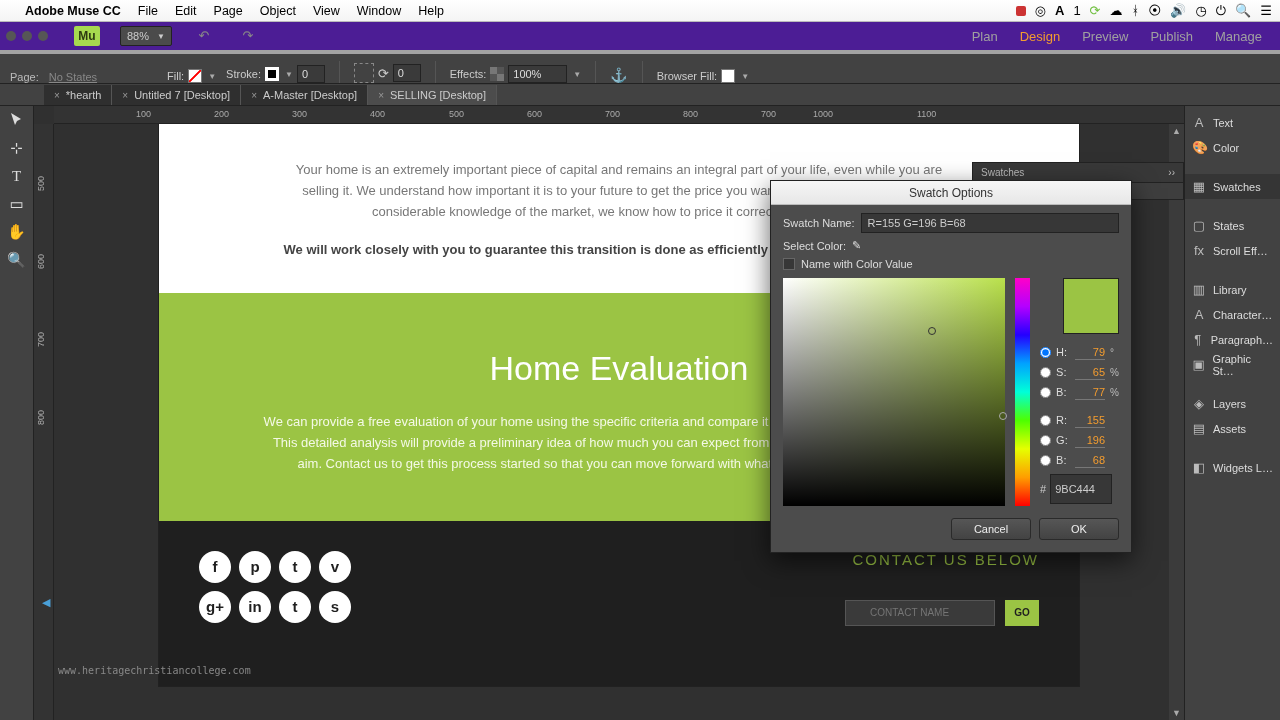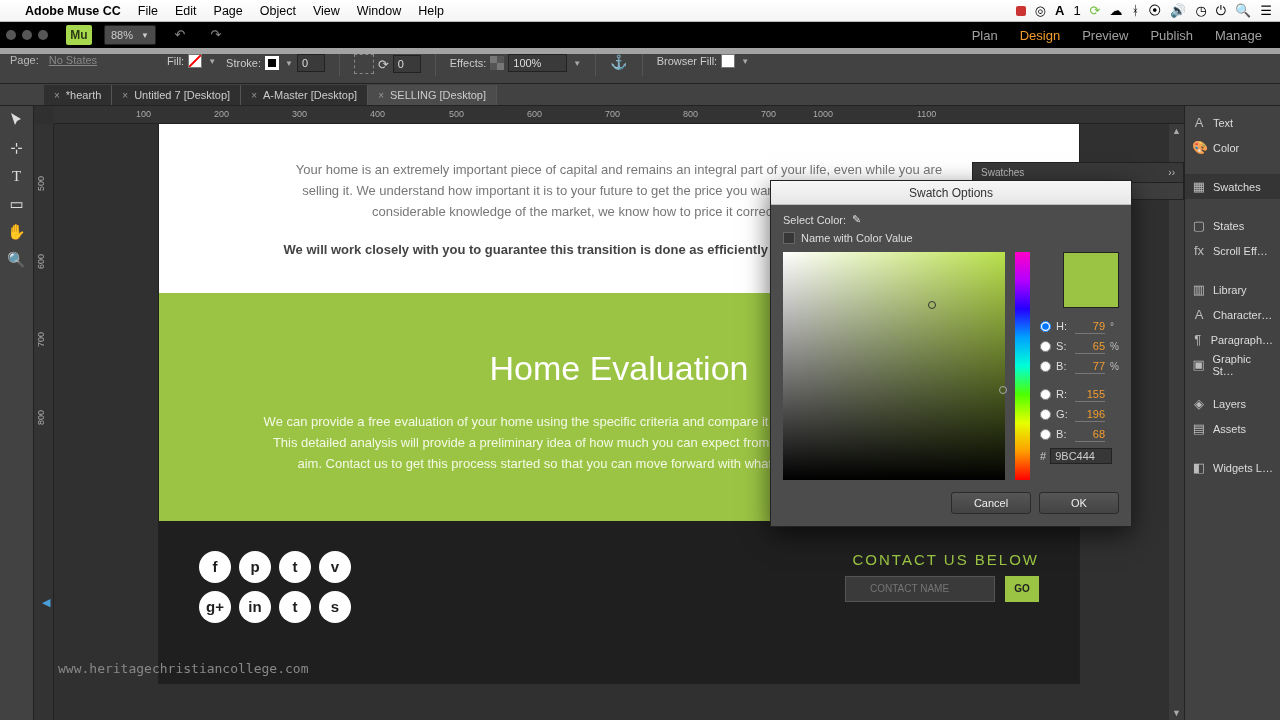--- a/index.html
+++ b/index.html
@@ -4,32 +4,32 @@
 <style>
 *{margin:0;padding:0;box-sizing:border-box;font-family:"Lucida Grande","Helvetica Neue",Arial,sans-serif;-webkit-font-smoothing:antialiased}
 html,body{width:1280px;height:720px;background:#303030;overflow:hidden}
 .mac-menubar{height:22px;background:linear-gradient(#fff,#f4f4f4);display:flex;align-items:center;padding:0 8px;font-size:12.5px;border-bottom:1px solid #bbb;gap:17px;color:#000}
 .mac-menubar .apple{font-size:14px;line-height:1}
 .mac-menubar .appname{font-weight:bold}
 .mac-menubar .spacer{flex:1}
 .status-icons{display:flex;gap:9px;align-items:center;font-size:13px}
 .status-icons span{display:inline-block}
 
-.app-topbar{height:32px;background:#000000;display:flex;align-items:center;padding:0 6px;gap:12px;border-bottom:6px solid #a3a3a3}
+.app-topbar{height:32px;background:#4c1d95;display:flex;align-items:center;padding:0 6px;gap:20px;border-bottom:4px solid #a3a3a3}
 .traffic{display:flex;gap:6px;margin-right:6px}
 .traffic span{width:10px;height:10px;border-radius:50%;background:#565656}
 .mu-logo{width:26px;height:20px;background:#a7d94f;color:#2d3a11;text-align:center;font-size:12px;line-height:20px;font-weight:bold;border-radius:2px}
 .zoom{height:20px;background:#4b4b4b;border:1px solid #222;color:#ccc;font-size:11px;display:flex;align-items:center;padding:0 6px;border-radius:2px}
 .zoom .caret{margin-left:8px;font-size:8px}
 .topbar-icon{width:24px;height:20px;font-size:13px;color:#888;text-align:center;line-height:20px}
 .workspace-links{display:flex;gap:22px;margin-left:auto;margin-right:12px;font-size:13px}
 .workspace-links a{color:#a0a0a0;cursor:pointer}
 .workspace-links a.active{color:#f39c2f}
 
-.control-bar{height:30px;background:#424242;display:flex;align-items:flex-start;font-size:11px;color:#ccc;padding:0 10px;gap:10px;border-bottom:1px solid #222}
+.control-bar{height:30px;background:#424242;display:flex;align-items:flex-end;font-size:11px;color:#ccc;padding:0 10px;gap:10px;border-bottom:1px solid #222}
 .ctrl-label{color:#bbb}
 .nostates{color:#888;text-decoration:underline}
 .swatch-inline{width:14px;height:14px;border:1px solid #777;display:inline-block;vertical-align:middle}
 .sw-none{background:linear-gradient(135deg,#fff 45%,#f00 46%,#f00 54%,#fff 55%)}
 .sw-white{background:#fff}
 .numfield{width:28px;height:18px;background:#3a3a3a;border:1px solid #222;color:#ddd;font-size:11px;padding:0 4px;line-height:16px;display:inline-block}
 .transform-ico{width:20px;height:20px;border:1px dashed #888;display:inline-block}
 .drop-caret{font-size:8px;color:#aaa;margin-left:2px}
 .ctrl-group{display:flex;align-items:center;gap:4px}
 .ctrl-divider{width:1px;height:22px;background:#555;margin:0 4px}
@@ -52,21 +52,21 @@
 .canvas-viewport{position:absolute;left:20px;top:18px;right:0;bottom:0;overflow:hidden;background:#303030}
 .page{position:absolute;left:105px;top:0;width:920px;background:#fff;box-shadow:0 0 0 1px rgba(0,0,0,.3)}
 .page .intro{padding:36px 120px 32px;text-align:center;font-size:13px;color:#777;line-height:1.6}
 .page .intro b{color:#444}
 .green-sec{background:#9bc444;padding:56px 100px 46px;text-align:center}
 .green-sec h1{color:#fff;font-size:34px;font-weight:400;margin-bottom:24px}
 .green-sec p{color:#f4f9e6;font-size:13px;line-height:1.6}
 .black-sec{background:#1f1f1f;padding:30px 40px 60px;display:flex;justify-content:space-between;align-items:flex-start}
 .social{display:grid;grid-template-columns:repeat(4,32px);gap:8px}
 .social .ic{width:32px;height:32px;border-radius:50%;background:#fff;color:#1f1f1f;display:flex;align-items:center;justify-content:center;font-size:15px;font-weight:bold}
-.contact h2{color:#9bc444;font-size:15px;letter-spacing:2px;font-weight:400;text-align:right;margin-bottom:8px}
+.contact h2{color:#9bc444;font-size:15px;letter-spacing:2px;font-weight:400;text-align:right;margin-bottom:32px}
 .form-row{display:flex;gap:10px}
 .form-row input{width:150px;height:26px;background:#3a3a3a;border:1px solid #555;color:#fff;font-size:10px;padding:0 24px}
 .go-btn{width:34px;height:26px;background:#9bc444;border:none;color:#1f1f1f;font-size:10px;font-weight:bold}
 
 .swatches-panel{position:absolute;right:0;top:56px;width:212px;background:#3e3e3e;border:1px solid #222;z-index:5}
 .panel-hdr{height:20px;background:#383838;font-size:10px;color:#bbb;display:flex;align-items:center;padding:0 8px;border-bottom:1px solid #222}
 .panel-hdr .exp{margin-left:auto;font-size:10px}
 .swatches-row{display:flex;gap:0;padding:2px}
 .swatches-row span{width:17px;height:12px}
 
@@ -84,31 +84,31 @@
 .color-right{flex:1}
 .preview{width:56px;height:56px;background:#9bc444;border:1px solid #222;margin-left:auto}
 .hsbrgb{margin-top:10px}
 .val-row{display:flex;align-items:center;gap:5px;margin-bottom:4px;font-size:11px}
 .val-row input[type=radio]{width:11px;height:11px}
 .val-row .lbl{width:14px}
 .val-row .num{width:30px;height:16px;border:none;border-bottom:1px solid #777;background:transparent;color:#f39c2f;font-size:11px;text-align:right}
 .val-row .unit{color:#bbb;font-size:10px}
 .hex-row{display:flex;align-items:center;gap:4px;margin-top:6px}
 .hex-row .hash{color:#ccc}
-.hex-row input{width:62px;height:16px;background:#373737;border:1px solid #222;color:#ccc;font-size:11px;padding:0 4px}
+.hex-row input{width:62px;height:30px;background:#373737;border:1px solid #222;color:#ccc;font-size:11px;padding:0 4px}
 .btn-row{display:flex;gap:8px;justify-content:flex-end;margin-top:12px}
 .btn-row button{width:80px;height:22px;background:linear-gradient(#565656,#434343);border:1px solid #2a2a2a;color:#eee;font-size:11px;border-radius:3px;cursor:pointer}
 
 .right-panel{width:96px;background:#424242;border-left:1px solid #222;padding-top:4px}
 .rp-item{height:25px;display:flex;align-items:center;gap:7px;padding:0 7px;font-size:11px;color:#ddd;cursor:pointer}
 .rp-item.active{background:#353535}
 .rp-item .ico{width:14px;font-size:13px;text-align:center;color:#bbb}
 .rp-gap{height:14px}
 
-.watermark{position:absolute;left:4px;bottom:44px;font-size:13px;color:#888;font-family:monospace}
+.watermark{position:absolute;left:4px;bottom:44px;font-size:10px;color:#888;font-family:monospace}
 
 .vscroll{position:absolute;right:0;top:0;bottom:0;width:15px;background:#3b3b3b}
 .vscroll .up,.vscroll .down{height:14px;background:#3b3b3b;color:#aaa;font-size:9px;text-align:center;line-height:14px}
 .vscroll .down{position:absolute;bottom:0;width:100%}
 .guide-marker{position:absolute;left:8px;top:490px;color:#4aa0d8;font-size:11px}
 </style>
 </head>
 <body>
 
 <div class="mac-menubar">
@@ -303,20 +303,24 @@
     <span style="background:#4196c8"></span>
           <span style="background:#3b7fad"></span>
           <span style="background:#2e5f84"></span>
    </div>
   </div>
 
   <div class="dialog">
    <div class="dlg-title">Swatch Options</div>
    <div class="dlg-body">
     <div class="dlg-row">
+     <span>Swatch Name:</span>
+     <input class="text" value="R=155 G=196 B=68" style="">
+    </div>
+    <div class="dlg-row">
      <span>Select Color:</span>
      <span>✎</span>
     </div>
     <div class="dlg-row">
      <input type="checkbox" style="">
      <span>Name with Color Value</span>
     </div>
     <div class="pick-wrap">
      <div class="sat-field">
       <div class="marker" style="left:145px;top:49px"></div>

